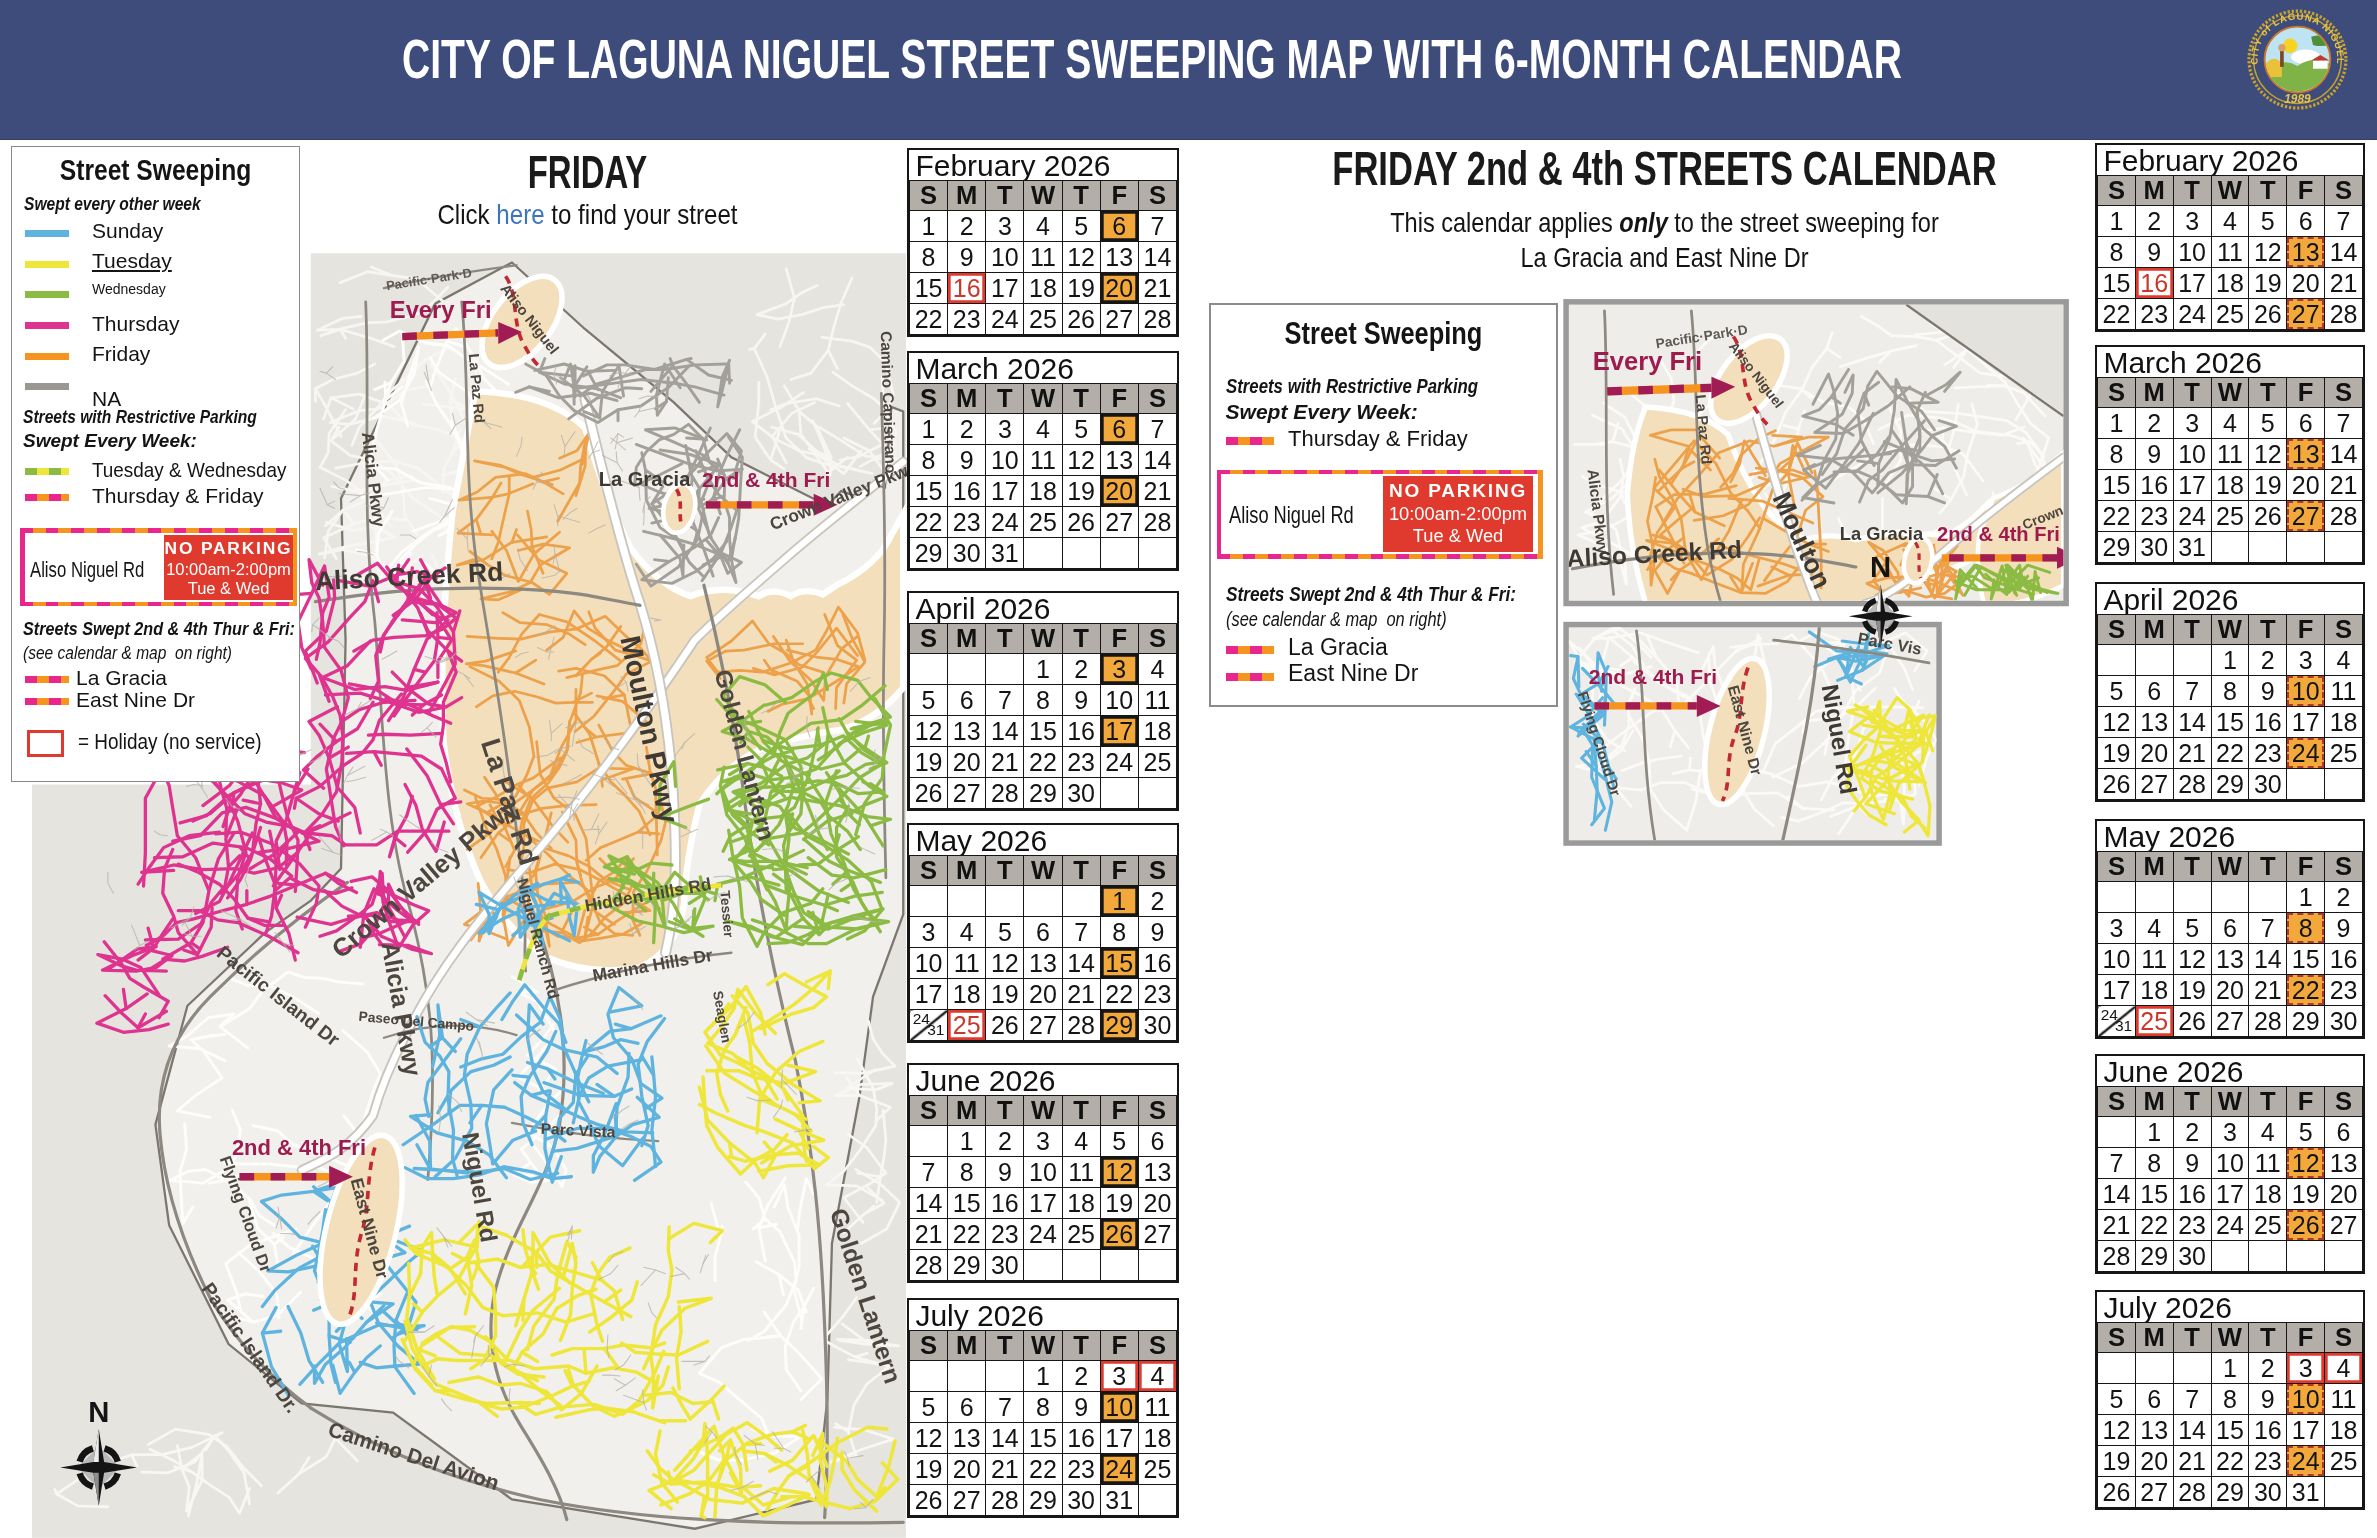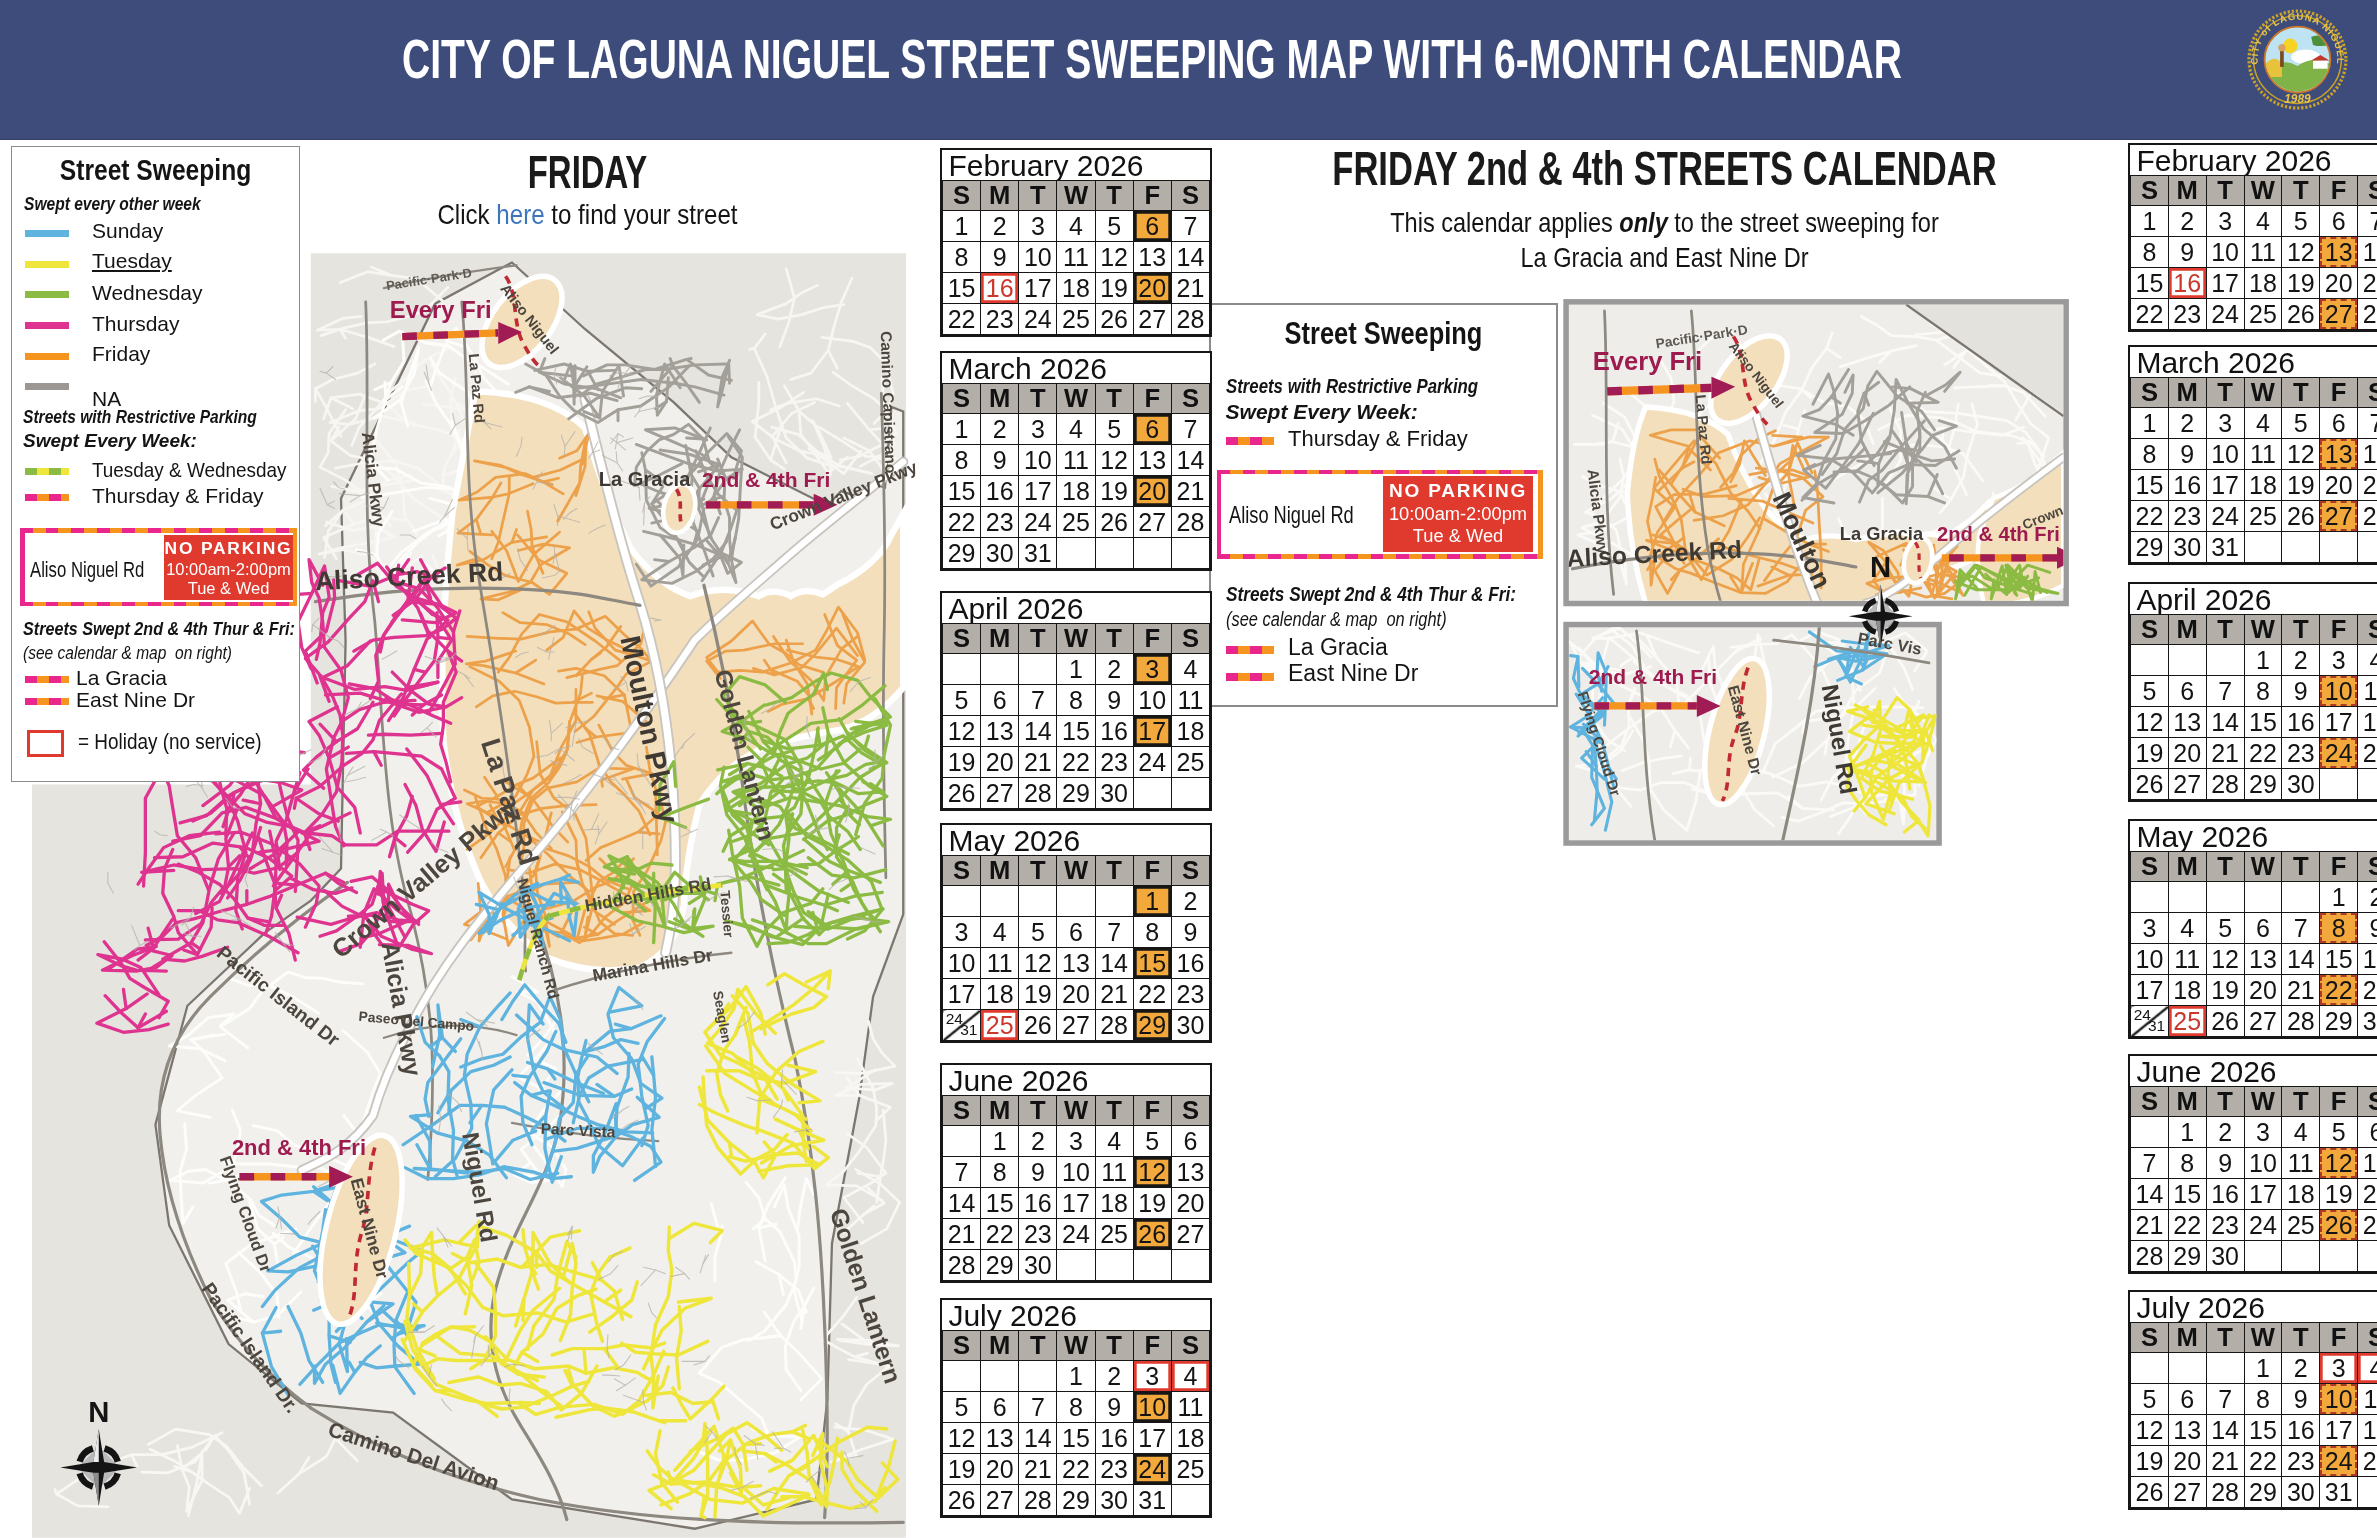--- a/index.html
+++ b/index.html
@@ -1,13 +1,13 @@
 <!DOCTYPE html>
 <html style="font-size:14.6px"><head><meta charset="utf-8"><style>
-.cal{position:absolute;background:#fff;border:2.7px solid #161616;margin-left:33px;}
+.cal{position:absolute;background:#fff;border:2.7px solid #161616;}
 .cal .tt{height:30px;line-height:31px;font-size:30px;color:#111;padding-left:6.4px;white-space:nowrap;overflow:hidden;}
 .cal table{border-collapse:collapse;table-layout:fixed;width:100%;}
 .cal td,.cal th{border:1.8px solid #161616;text-align:center;padding:0;font-weight:normal;}
 .cal th{background:#B3AFA8;font-size:25.6px;font-weight:bold;height:22px;color:#111;}
 .cal td{height:30px;font-size:25px;color:#141414;}
 .cal td.o{background:#F3A83B;box-shadow:inset 0 0 0 2.7px #161616;}
 .cal td.od{background:#F3A83B;padding:0;}
 .cal td.od .dd{width:100%;height:30px;box-sizing:border-box;border:2.7px dashed #B03A2A;display:flex;align-items:center;justify-content:center;}
 .cal td.h{box-shadow:inset 0 0 0 2.7px #E0392D;color:#CB382B;}
 .cal td.hb{box-shadow:inset 0 0 0 2.7px #E0392D;}
@@ -1513,21 +1513,21 @@
 <div style="position:absolute;left:0;top:5.5px;width:100%;text-align:center;font-weight:bold;font-size:30px;transform:scaleX(0.82);">Street Sweeping</div>
 <div style="position:absolute;left:12px;top:46px;font-size:19px;font-weight:bold;font-style:italic;white-space:nowrap;transform:scaleX(0.82);transform-origin:0 0;">Swept every other week</div>
 
 <div style="position:absolute;left:12.8px;top:83px;width:44px;height:7.3px;background:#5FB4DF;"></div>
 <div style="position:absolute;left:80px;top:72px;font-size:21px;">Sunday</div>
 
 <div style="position:absolute;left:12.8px;top:114px;width:44px;height:7.3px;background:#EEE63B;"></div>
 <div style="position:absolute;left:80px;top:102px;font-size:21px;text-decoration:underline;">Tuesday</div>
 
 <div style="position:absolute;left:12.8px;top:144px;width:44px;height:7.3px;background:#8CBB43;"></div>
-<div style="position:absolute;left:80px;top:134px;font-size:21px;">Wednesday</div>
+<div style="position:absolute;left:80px;top:134px;font-size:14px;">Wednesday</div>
 
 <div style="position:absolute;left:12.8px;top:175px;width:44px;height:7.3px;background:#DF3390;"></div>
 <div style="position:absolute;left:80px;top:165px;font-size:21px;text-align:right;">Thursday</div>
 
 <div style="position:absolute;left:12.8px;top:206px;width:44px;height:7.3px;background:#F5941F;"></div>
 <div style="position:absolute;left:80px;top:195px;font-size:21px;">Friday</div>
 
 <div style="position:absolute;left:12.8px;top:236px;width:44px;height:7.3px;background:#9B9792;"></div>
 <div style="position:absolute;left:80px;top:240px;font-size:21px;">NA</div>
 <div style="position:absolute;left:11px;top:259px;font-size:19px;font-weight:bold;font-style:italic;white-space:nowrap;transform:scaleX(0.82);transform-origin:0 0;">Streets with Restrictive Parking</div>

